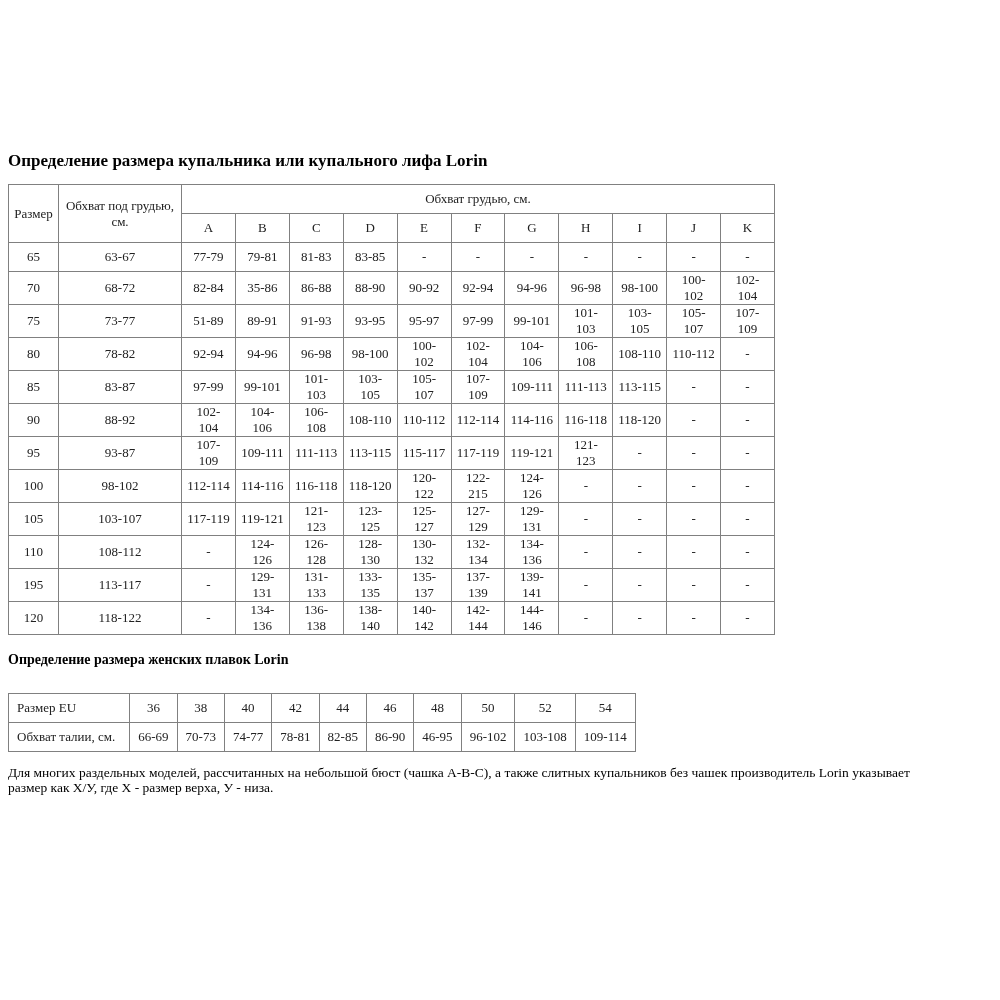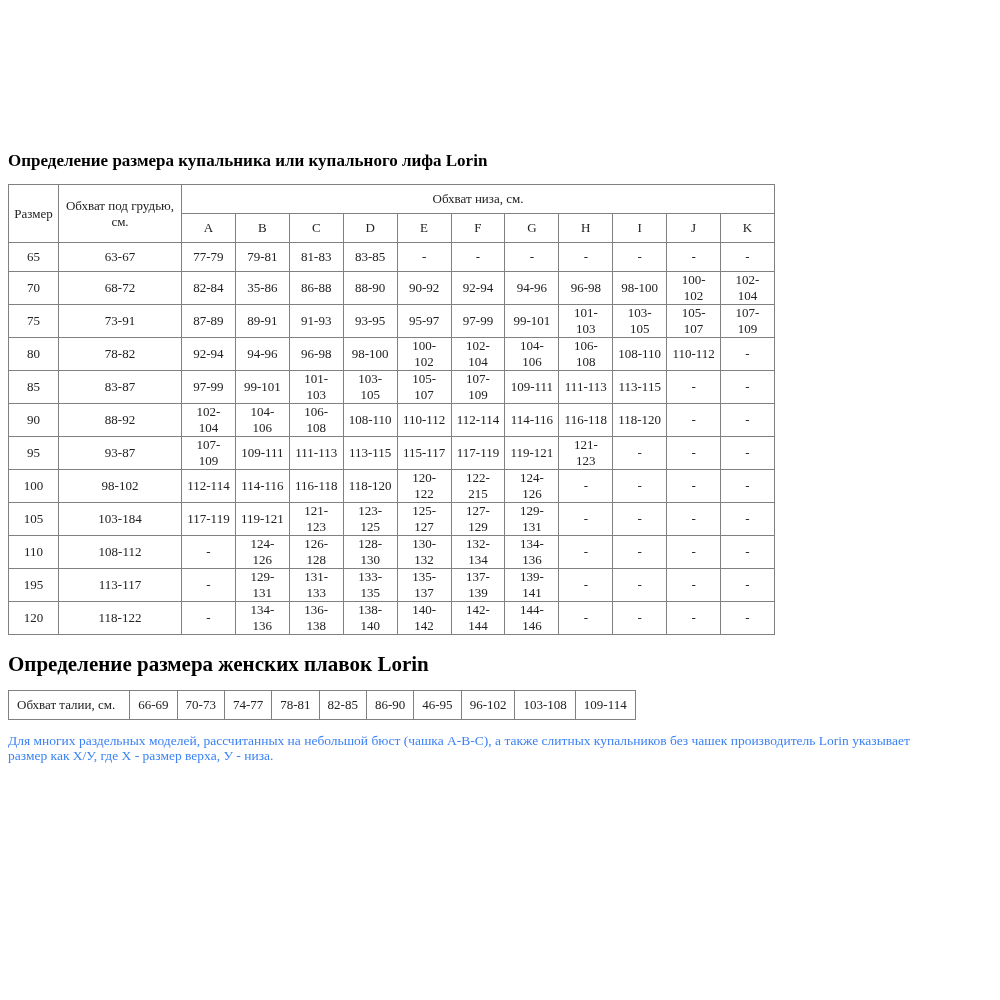--- a/index.html
+++ b/index.html
@@ -18,25 +18,25 @@
     background: #ffffff;
   }
   h1.section-title {
     font-size: 17px;
     line-height: 1.25;
     font-weight: bold;
     color: #000000;
     margin: 0 0 13px 0;
   }
   h2.section-title {
-    font-size: 21px;
+    font-size: 14px;
     line-height: 1.25;
     font-weight: bold;
     color: #000000;
-    margin: 16px 0 12px 0;
+    margin: 16px 0 24px 0;
   }
   table {
     border-collapse: collapse;
     color: #212121;
   }
   td, th {
     border: 1px solid #808080;
     font-size: 13px;
     font-weight: normal;
     text-align: center;
@@ -57,40 +57,40 @@
     padding: 0 14px 0 8px;
     min-width: 96px;
   }
   .notes {
     margin-top: 13px;
   }
   .notes p {
     margin: 0 0 12px 0;
     font-size: 13.5px;
     line-height: 1.15;
-    color: #3b82f6;
+    color: #000000;
   }
 </style>
 </head>
 <body>
 
 <div class="page">
 
   <h1 class="section-title">Определение размера купальника или купального лифа Lorin</h1>
 
   <table class="bra-table">
     <colgroup>
       <col class="c-size">
       <col class="c-under">
     </colgroup>
     <thead>
       <tr>
         <td rowspan="2">Размер</td>
         <td rowspan="2">Обхват под грудью, см.</td>
-        <td colspan="11">Обхват низа, см.</td>
+        <td colspan="11">Обхват грудью, см.</td>
       </tr>
       <tr>
           <td>A</td>
           <td>B</td>
           <td>C</td>
           <td>D</td>
           <td>E</td>
           <td>F</td>
           <td>G</td>
           <td>H</td>
@@ -125,22 +125,22 @@
           <td>90-92</td>
           <td>92-94</td>
           <td>94-96</td>
           <td>96-98</td>
           <td>98-100</td>
           <td>100-102</td>
           <td>102-104</td>
         </tr>
         <tr>
           <td>75</td>
-          <td>73-91</td>
-          <td>87-89</td>
+          <td>73-77</td>
+          <td>51-89</td>
           <td>89-91</td>
           <td>91-93</td>
           <td>93-95</td>
           <td>95-97</td>
           <td>97-99</td>
           <td>99-101</td>
           <td>101-103</td>
           <td>103-105</td>
           <td>105-107</td>
           <td>107-109</td>
@@ -215,21 +215,21 @@
           <td>120-122</td>
           <td>122-215</td>
           <td>124-126</td>
           <td>-</td>
           <td>-</td>
           <td>-</td>
           <td>-</td>
         </tr>
         <tr>
           <td>105</td>
-          <td>103-184</td>
+          <td>103-107</td>
           <td>117-119</td>
           <td>119-121</td>
           <td>121-123</td>
           <td>123-125</td>
           <td>125-127</td>
           <td>127-129</td>
           <td>129-131</td>
           <td>-</td>
           <td>-</td>
           <td>-</td>
@@ -280,20 +280,33 @@
           <td>-</td>
           <td>-</td>
         </tr>
       </tbody>
   </table>
 
   <h2 class="section-title">Определение размера женских плавок Lorin</h2>
 
   <table class="briefs-table">
     <tbody>
+        <tr>
+          <td class="label-cell">Размер EU</td>
+          <td>36</td>
+          <td>38</td>
+          <td>40</td>
+          <td>42</td>
+          <td>44</td>
+          <td>46</td>
+          <td>48</td>
+          <td>50</td>
+          <td>52</td>
+          <td>54</td>
+        </tr>
         <tr>
           <td class="label-cell">Обхват талии, см.</td>
           <td>66-69</td>
           <td>70-73</td>
           <td>74-77</td>
           <td>78-81</td>
           <td>82-85</td>
           <td>86-90</td>
           <td>46-95</td>
           <td>96-102</td>

